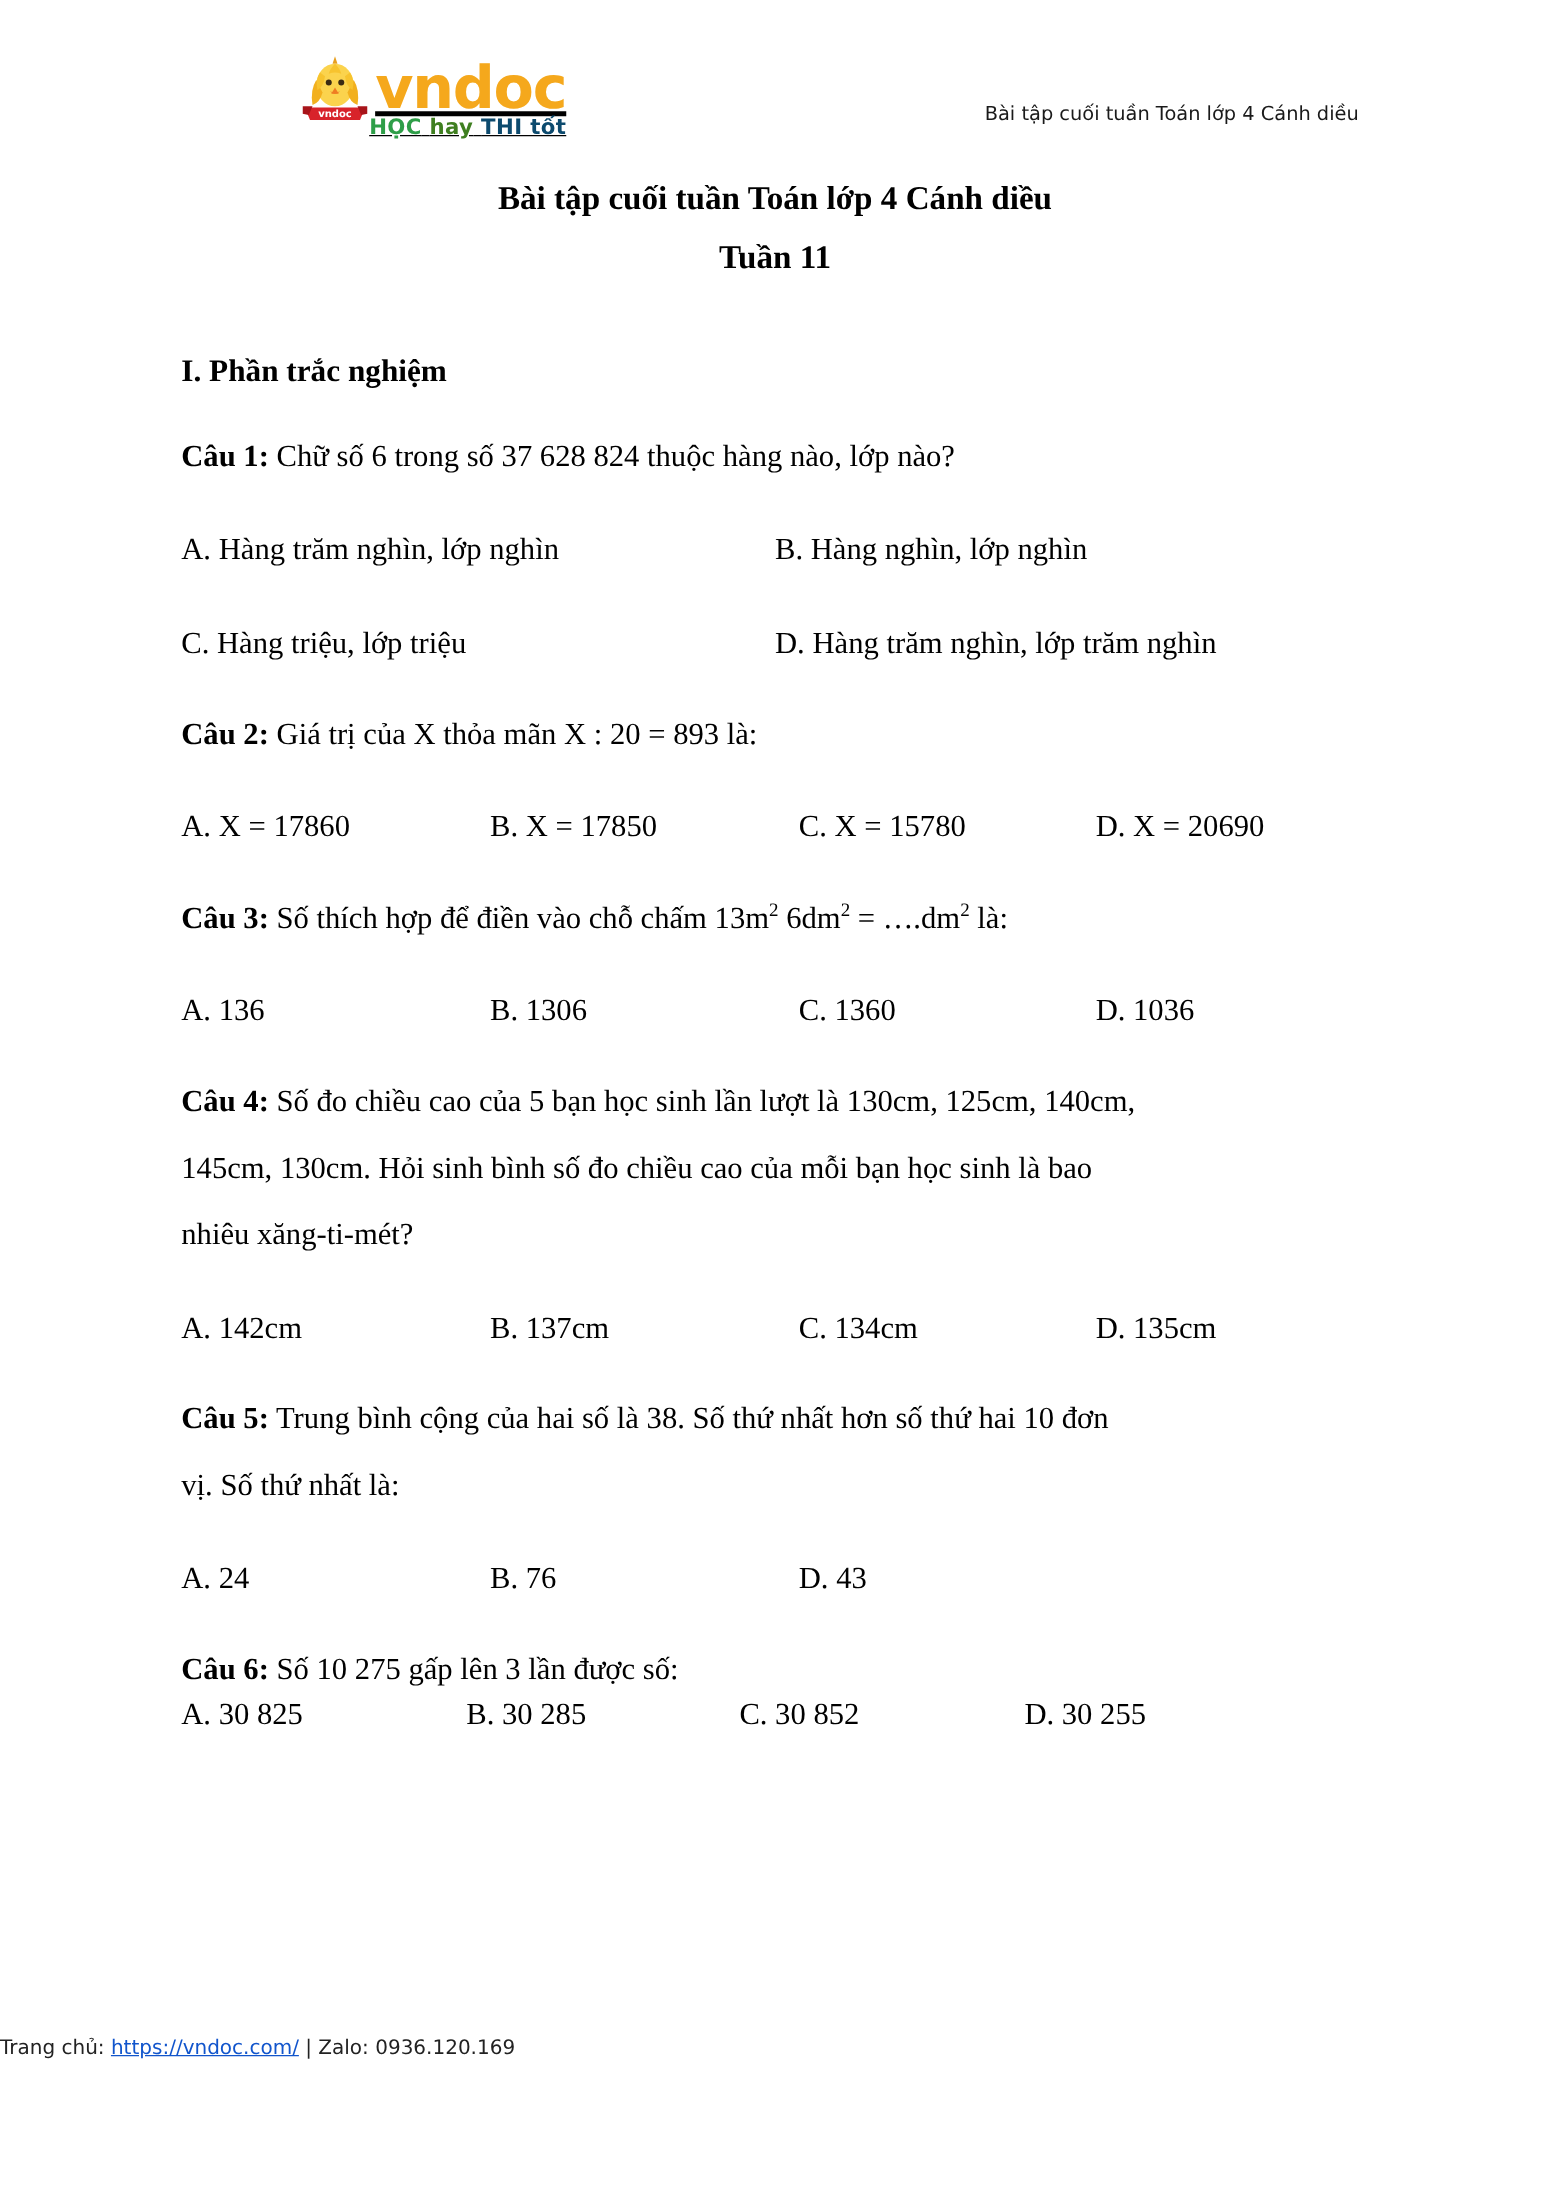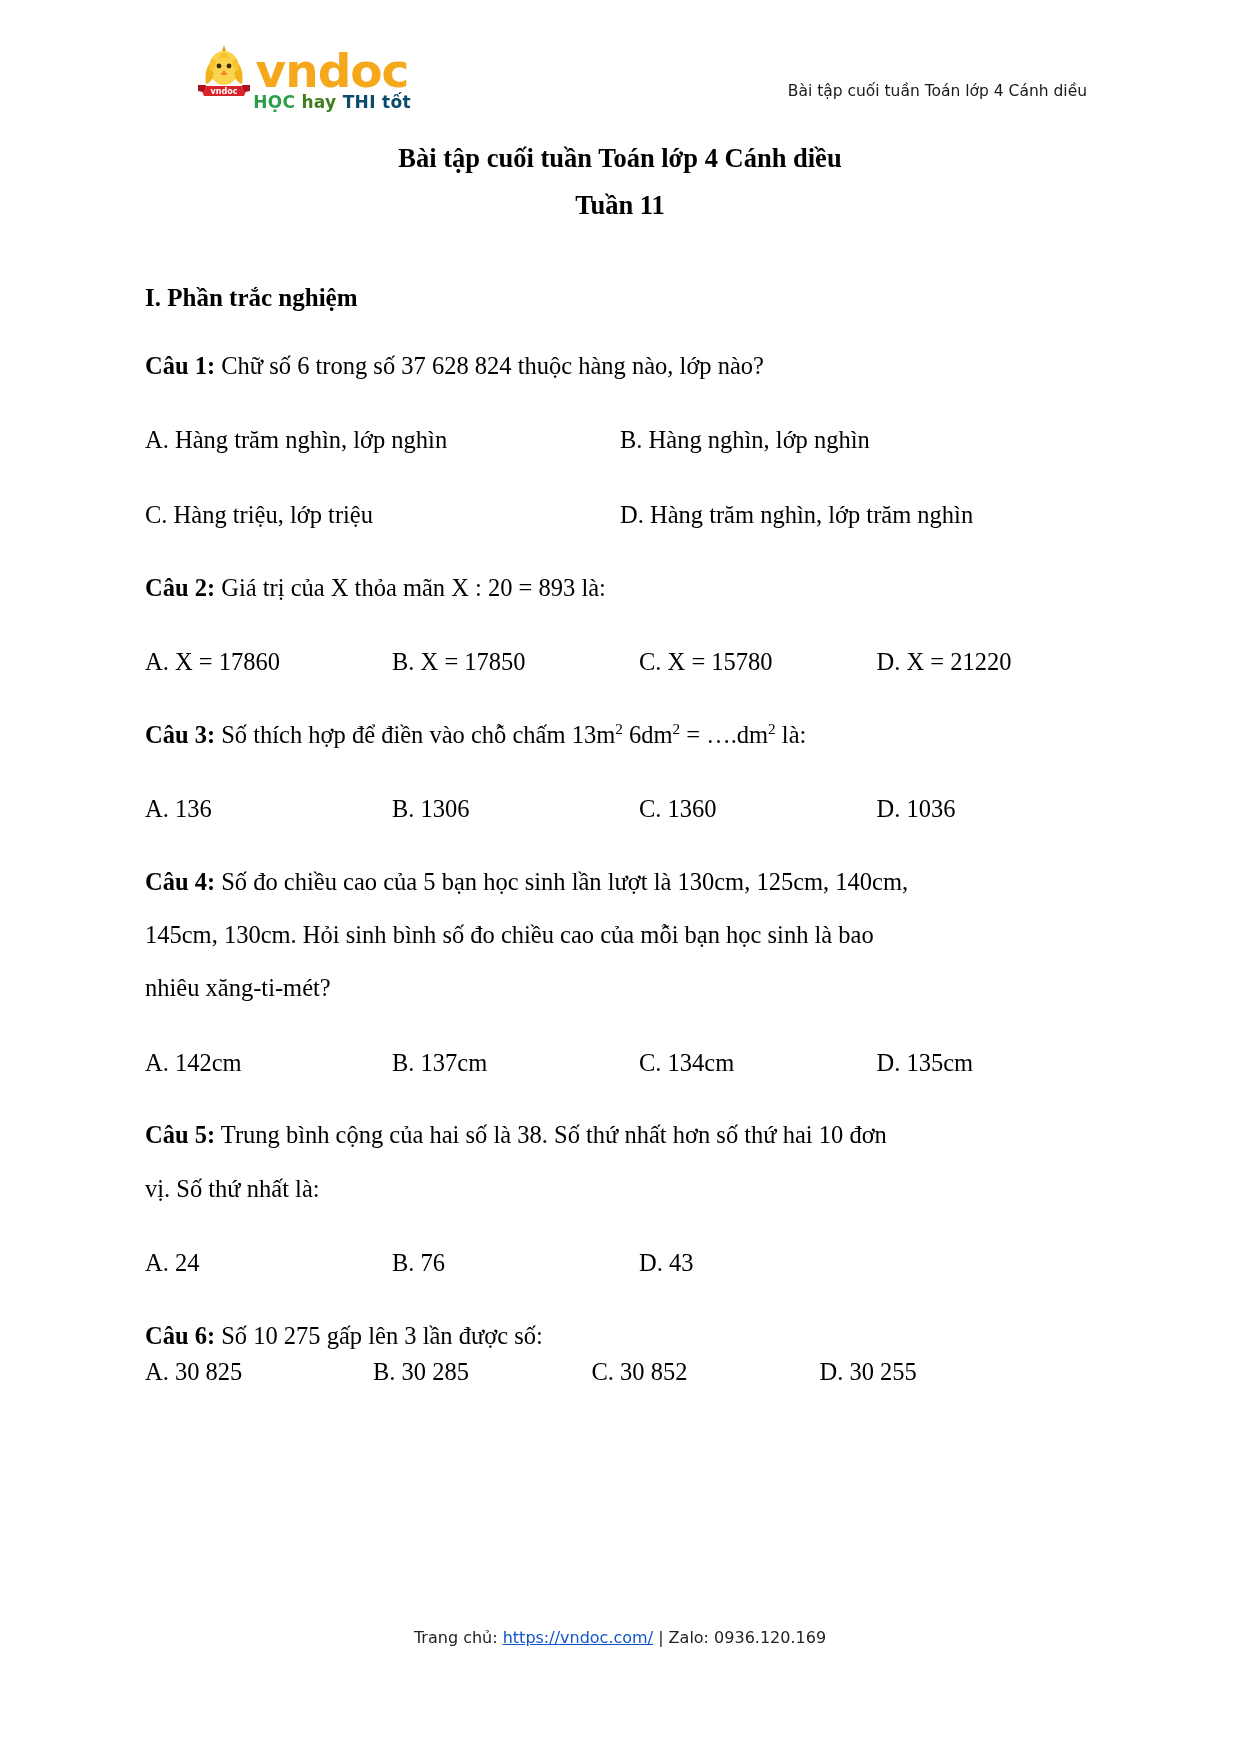--- a/index.html
+++ b/index.html
@@ -30,22 +30,23 @@
     display: flex;
     align-items: flex-start;
     justify-content: space-between;
   }
   .logo-block {
     position: absolute;
     left: 8px;
     top: 42px;
     display: flex;
     flex-direction: column;
-    align-items: center;
+    align-items: flex-end;
     width: 300px;
+    text-decoration: underline;
   }
   .logo-row {
     display: flex;
     align-items: center;
     gap: 6px;
   }
   .logo-mascot {
     width: 52px;
     height: 56px;
     position: relative;
@@ -129,21 +130,21 @@
   .opts.narrow > div:nth-child(4) { width: 29%; }
 
   sup { font-size: 0.62em; vertical-align: super; line-height: 0; }
 
   
   .footer {
     position: absolute;
     left: 0;
     right: 0;
     bottom: 108px;
-    text-align: center;
+    text-align: left;
     font-family: "DejaVu Sans", sans-serif;
     font-size: 16px;
     color: #222222;
   }
   .footer a, .footer .link {
     color: #1155cc;
     text-decoration: underline;
   }
 </style>
 </head>
@@ -205,21 +206,21 @@
     <div>D. Hàng trăm nghìn, lớp trăm nghìn</div>
   </div>
 
   <div class="qline">
     <span class="qlabel">Câu 2:</span><span> Giá trị của X thỏa mãn X : 20 = 893 là:</span>
   </div>
   <div class="opts four-b">
     <div>A. X = 17860</div>
     <div>B. X = 17850</div>
     <div>C. X = 15780</div>
-    <div>D. X = 21220</div>
+    <div>D. X = 20690</div>
   </div>
 
   <div class="qline">
     <span class="qlabel">Câu 3:</span><span> Số thích hợp để điền vào chỗ chấm 13m</span><sup>2</sup><span> 6dm</span><sup>2</sup><span> = ….dm</span><sup>2</sup><span> là:</span>
   </div>
   <div class="opts four-b">
     <div>A. 136</div>
     <div>B. 1306</div>
     <div>C. 1360</div>
     <div>D. 1036</div>

